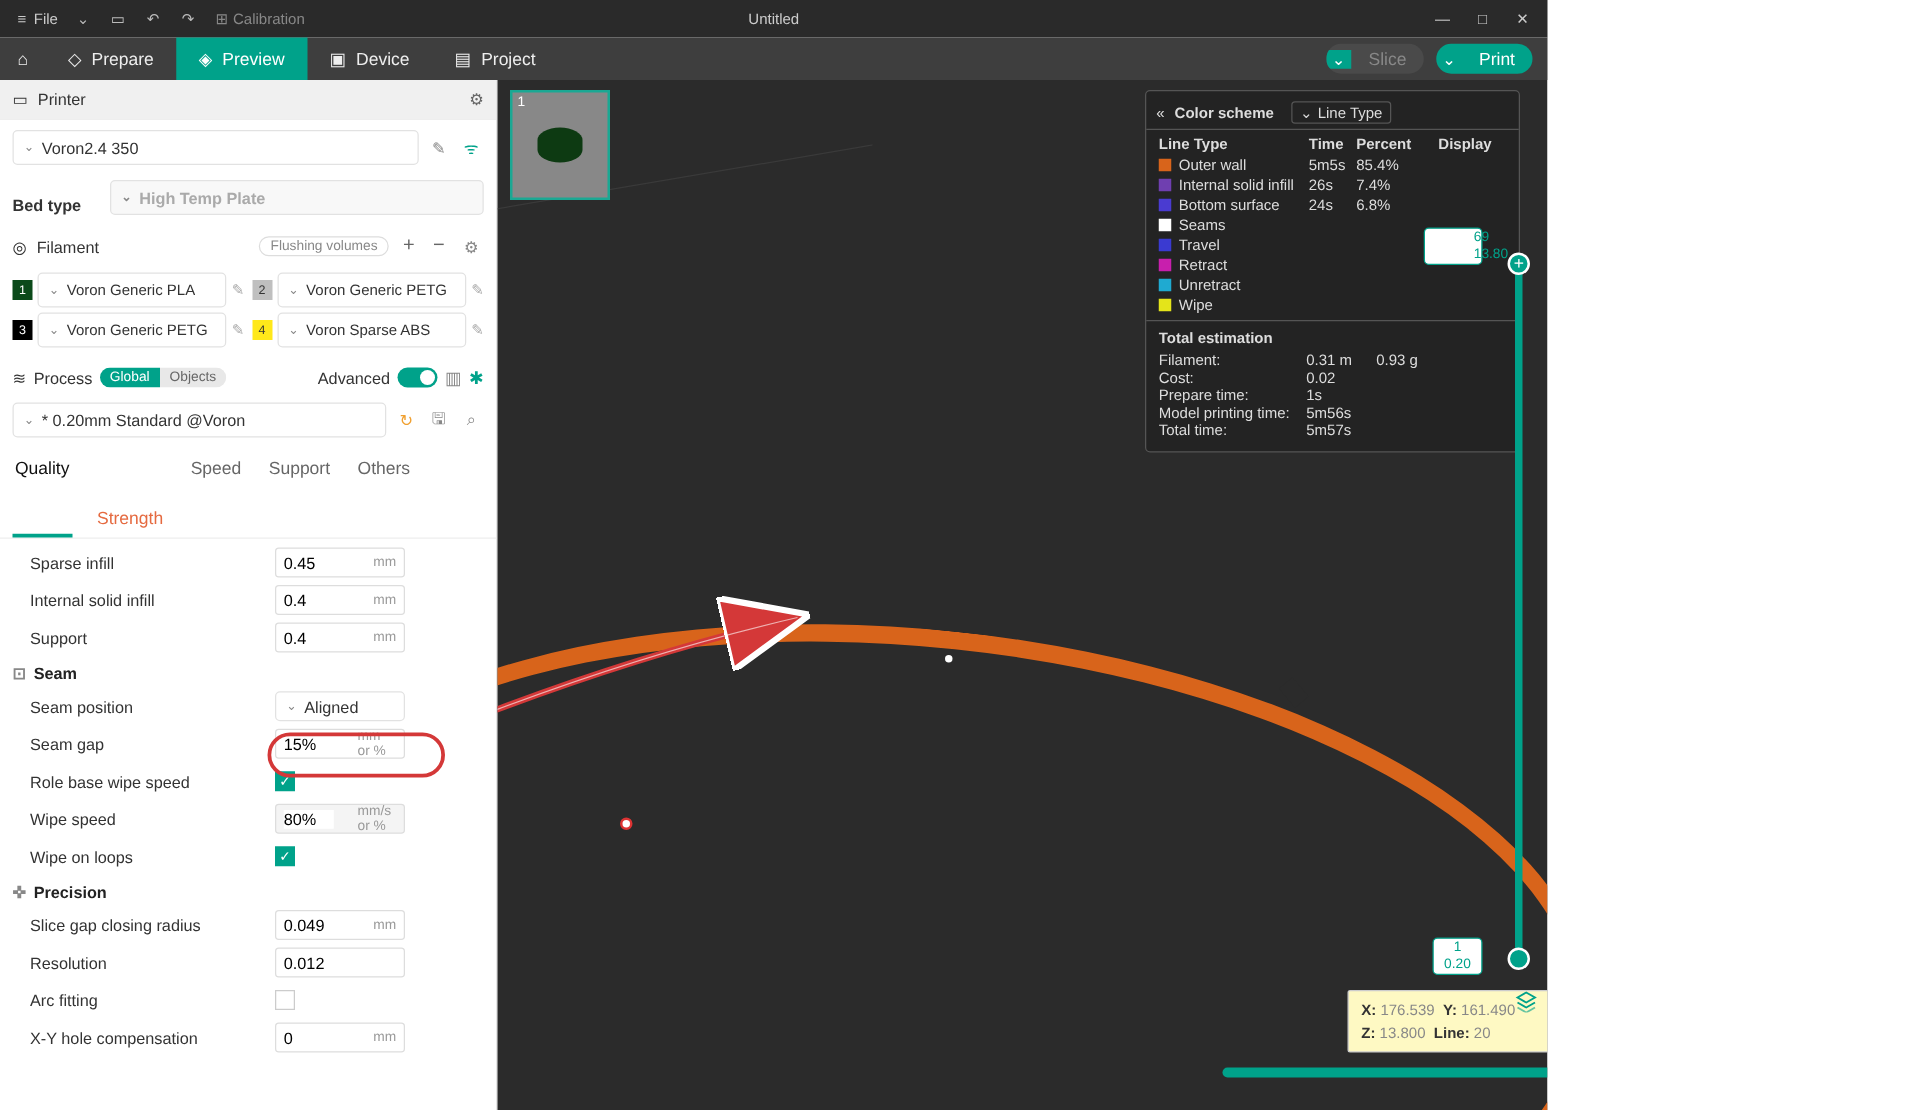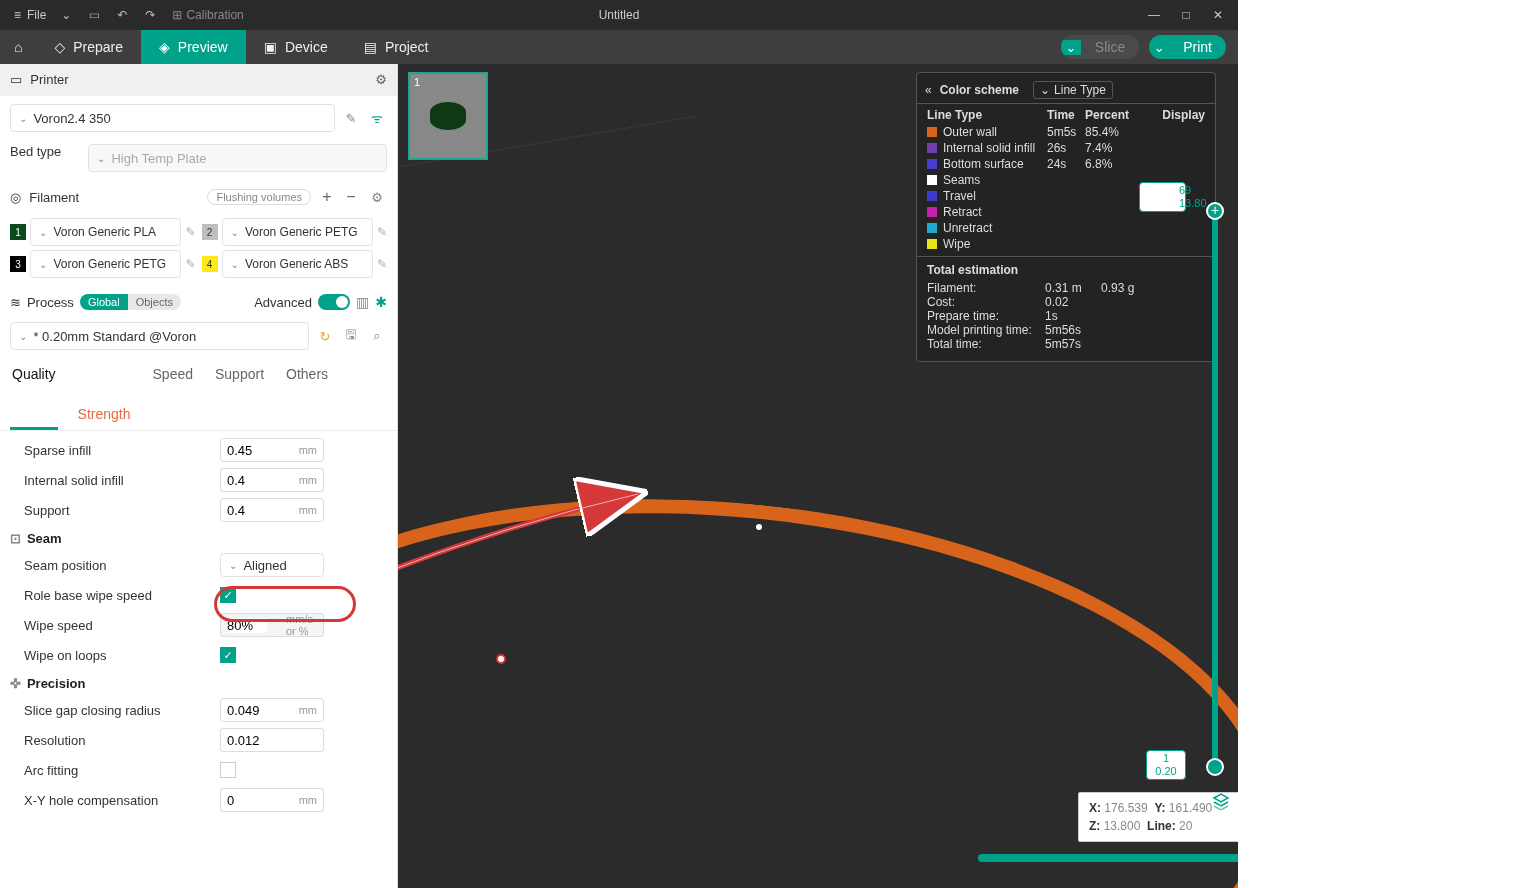--- a/index.html
+++ b/index.html
@@ -34,21 +34,21 @@
   .viewer { flex: 1; position: relative; background: #2b2b2b; overflow: hidden; }
 
   
   .section-hdr { height: 32px; display: flex; align-items: center; padding: 0 10px; gap: 8px; color: #333; background:#f0f0f0; border-bottom:1px solid #eee;}
   .section-hdr .gear { margin-left: auto; color: #666; }
   .dropdown { border: 1px solid #e2e2e2; border-radius: 4px; height: 28px; display: flex; align-items: center; padding: 0 8px; gap:6px; color:#333; background:#fff;}
   .dropdown .caret-d { color:#888; font-size:10px;}
   .printer-row { padding: 8px 10px; display:flex; gap:6px; align-items:center;}
   .printer-sel { flex:1; }
   .mini-i { color:#888; width:20px; text-align:center;}
-  .bed-row { display:flex; align-items:flex-start; padding: 4px 10px 10px; gap:8px;}
+  .bed-row { display:flex; align-items:flex-end; padding: 4px 10px 10px; gap:8px;font-weight:bold;}
   .bed-row .lbl { color:#333; width:70px;}
   .bed-sel { flex:1; color:#aaa; background:#f8f8f8;}
 
   .filament-hdr { display:flex; align-items:center; padding: 6px 10px; gap:8px;}
   .flush-badge { border:1px solid #ddd; border-radius:10px; padding:1px 8px; font-size:11px; color:#888;}
   .pm { color:#666; width:16px; text-align:center; font-size:16px;}
   .filament-grid { display:grid; grid-template-columns: 1fr 1fr; gap: 4px 6px; padding: 6px 10px 12px;}
   .fil-item { display:flex; align-items:center; gap:4px;}
   .swatch { width:16px; height:16px; display:flex; align-items:center; justify-content:center; font-size:10px; color:#fff;}
   .fil-sel { flex:1; min-width:0; font-size:12px;}
@@ -105,21 +105,21 @@
   .sw i{width:10px;height:10px; display:inline-block;}
   .disp-box{width:12px;height:12px; background:#3a3a3a;}
   .disp-box.on{background:#007a66;}
   .disp-box.on::after{content:"✓"; color:#0d7; font-size:9px; position:relative; left:1px; top:-2px; display:none;}
   .leg-sep{border-top:1px solid #555; margin:4px 0;}
   .est-tbl{padding:2px 10px 6px;}
   .est-tbl .er{display:flex;}
   .est-tbl .er .k{width:118px;}
   .est-tbl .er .v{width:56px;}
 
-  .coord-tip{ position:absolute; left:680px; top:728px; width:164px; background:#ffffff; border:1px solid #ccc; border-radius:2px; font-size:12px; color:#888; padding:6px 10px; line-height:1.5;}
+  .coord-tip{ position:absolute; left:680px; top:728px; width:164px; background:#fef9c3; border:1px solid #ccc; border-radius:2px; font-size:12px; color:#888; padding:6px 10px; line-height:1.5;}
   .coord-tip b{color:#333; font-weight:600;}
 
   .hslider{ position:absolute; left:580px; top:790px; width:430px; height:8px; background:#00a28a; border-radius:4px;}
 
   .vslider{ position:absolute; right:20px; top:148px; bottom:120px; width:6px; background:#00a28a; border-radius:3px;}
   .vslider .knob{ position:absolute; left:-6px; width:18px;height:18px; background:#00a28a; border:2px solid #fff; border-radius:50%;}
   .vslider .plus{top:-10px;}
   .vslider .plus::after{content:"+"; color:#fff; position:absolute; left:3px; top:-2px; font-size:14px;}
   .vslider .bot{bottom:-8px;}
   .vlabel{ position:absolute; background:#fff; border:1px solid #00a28a; border-radius:4px; padding:1px 6px; color:#00a28a; font-size:11px; text-align:center; line-height:1.2;}
@@ -259,21 +259,21 @@
   <div class="dropdown fil-sel">
               <span class="caret-d">⌄</span>
               <span>Voron Generic PETG</span>
             </div>
   <span class="edit-i">✎</span>
           </div>
           <div class="fil-item">
             <span class="swatch" style="background:#ffe81a;color:#333">4</span>
   <div class="dropdown fil-sel">
               <span class="caret-d">⌄</span>
-              <span>Voron Generic ABS</span>
+              <span>Voron Sparse ABS</span>
             </div>
   <span class="edit-i">✎</span>
           </div>
         </div>
 
       <div class="process-hdr">
         <span>≋</span>
         <span>Process</span>
         <span class="go-pill">
             <span class="on">Global</span>
@@ -327,20 +327,27 @@
 
         <div class="s-group">
             <span class="gicon">⊡</span>
             <span>Seam</span>
           </div>
         <div class="s-row">
             <span class="lbl">Seam position</span>
             <div class="dropdown" style="width:104px;height:24px">
               <span class="caret-d">⌄</span>
               <span>Aligned</span>
+            </div>
+          </div>
+        <div class="s-row" id="seam-gap-row">
+            <span class="lbl">Seam gap</span>
+            <div class="inp">
+              <input value="15%" style="">
+              <span class="unit">mm or %</span>
             </div>
           </div>
         <div class="s-row">
             <span class="lbl">Role base wipe speed</span>
             <span class="check">✓</span>
           </div>
         <div class="s-row">
             <span class="lbl">Wipe speed</span>
             <div class="inp dim">
               <input value="80%" style="">
@@ -416,21 +423,21 @@
           <b>Color scheme</b>
           <span class="sel">
               <span>⌄</span>
               <span>Line Type</span>
             </span>
         </div>
         <div class="leg-cols">
           <span>Line Type</span>
           <span>Time</span>
           <span>Percent</span>
-          <span style="text-align:right">Display</span>
+          <span style="text-align:center">Display</span>
         </div>
         <div id="legend-rows">
             <div class="leg-row">
               <span class="sw">
                 <i style="background:#d8641b"></i>
                 <span>Outer wall</span>
               </span>
   <span>5m5s</span>
   <span>85.4%</span>
   <span style="text-align:right"><span class="disp-box on"></span></span>

